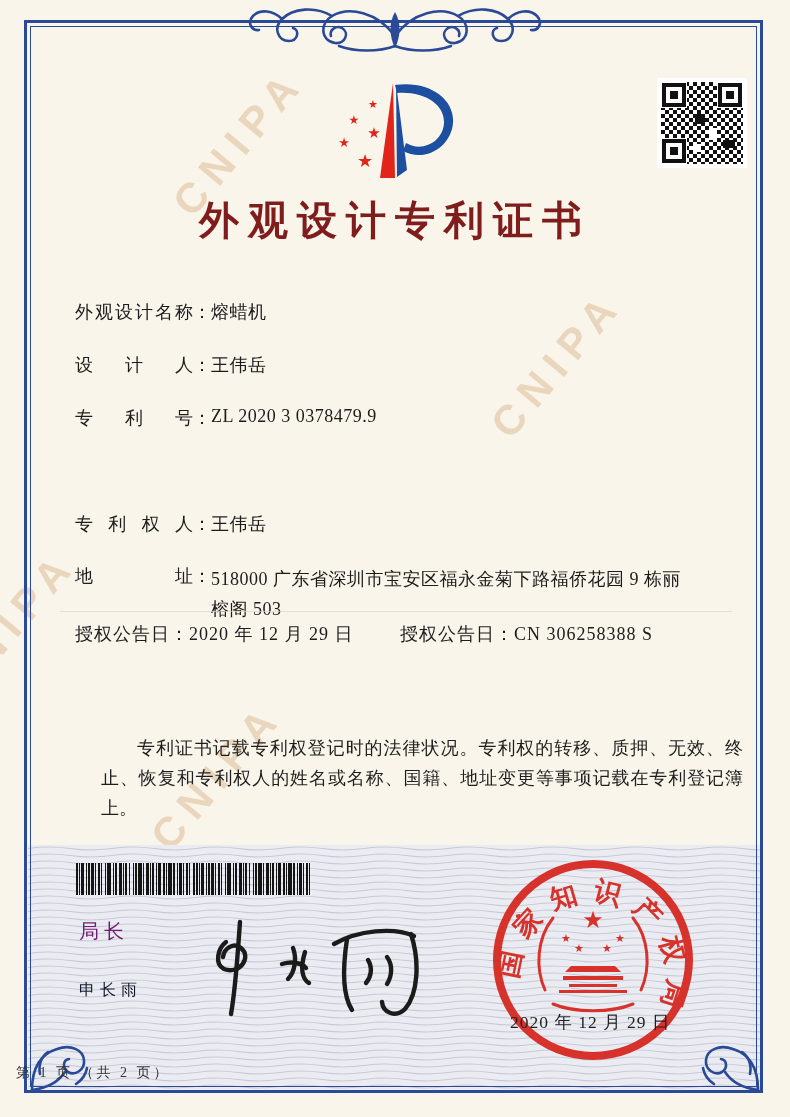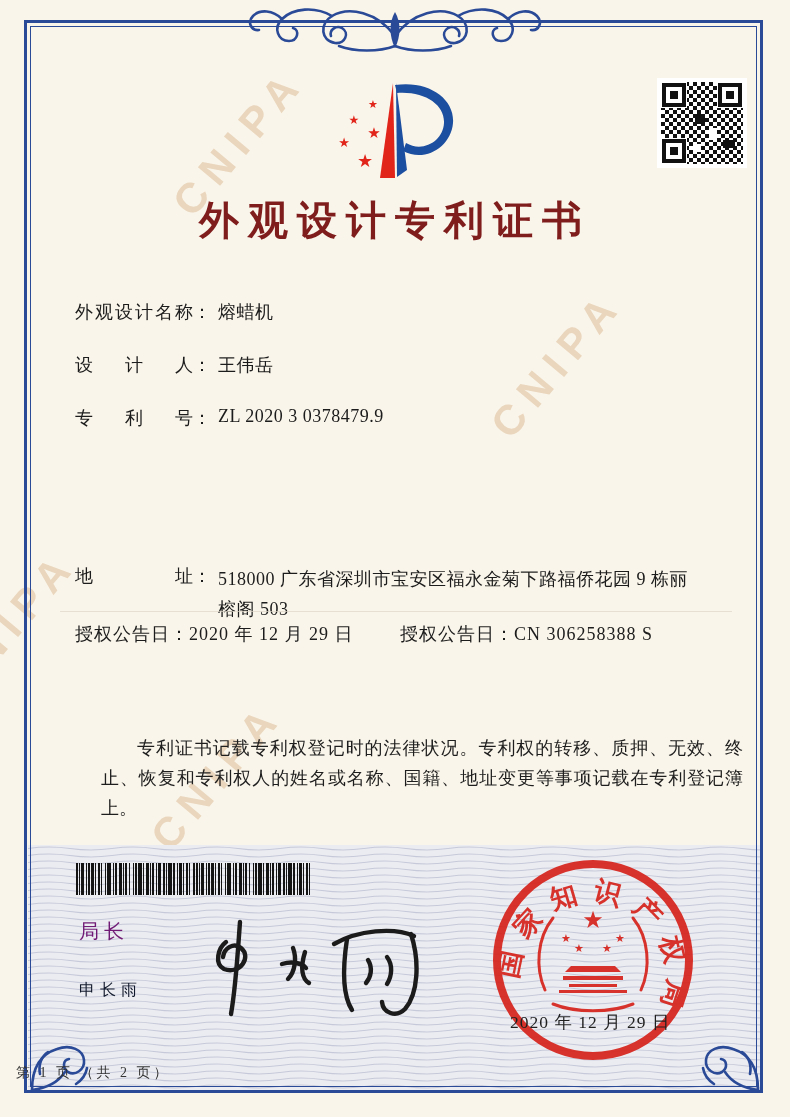--- a/index.html
+++ b/index.html
@@ -22,21 +22,21 @@
   
   .certno{position:absolute;left:75px;top:76px;font-size:18px;letter-spacing:3px;color:#2b2b2b;}
   .logo{position:absolute;left:328px;top:82px;width:134px;height:108px;}
   .qr{position:absolute;left:657px;top:78px;width:90px;height:90px;}
   .title{position:absolute;left:0;top:193px;width:100%;text-align:center;
     font-size:40px;font-weight:bold;letter-spacing:9px;color:#7f1d1d;}
   
   .frow{position:absolute;left:75px;font-size:18px;white-space:nowrap;color:#1c1c1c;}
   .flabel{display:inline-block;width:118px;text-align:justify;text-align-last:justify;vertical-align:top;}
   .fcolon{display:inline-block;vertical-align:top;}
-  .fvalue{display:inline-block;margin-left:7px;vertical-align:top;letter-spacing:.5px;}
+  .fvalue{display:inline-block;vertical-align:top;letter-spacing:.5px;}
   .fvalue.wrap{white-space:normal;width:486px;line-height:30px;}
   .sep{position:absolute;left:60px;top:611px;width:672px;height:1px;background:#ddd6c8;opacity:.7;}
   .grant-left{position:absolute;left:75px;top:622px;font-size:18px;letter-spacing:1px;color:#1c1c1c;}
   .grant-right{position:absolute;left:400px;top:622px;font-size:18px;letter-spacing:1px;color:#1c1c1c;}
   
   .para{position:absolute;left:75px;width:642px;font-size:18px;line-height:30px;
     text-align:justify;text-indent:2em;color:#1e1e1e;}
   .p1{top:658px;} .p2{top:733px;margin-left:26px;}
   
   .barcode{position:absolute;left:75px;top:863px;width:236px;height:32px;}
@@ -155,20 +155,23 @@
 
   <div class="frow" style="top:300px;">
     <span class="flabel">外观设计名称</span><span class="fcolon">：</span><span class="fvalue">熔蜡机</span>
   </div>
   <div class="frow" style="top:353px;">
     <span class="flabel">设计人</span><span class="fcolon">：</span><span class="fvalue">王伟岳</span>
   </div>
   <div class="frow" style="top:406px;">
     <span class="flabel">专利号</span><span class="fcolon">：</span><span class="fvalue">ZL 2020 3 0378479.9</span>
   </div>
+  <div class="frow" style="top:512px;">
+    <span class="flabel">专利权人</span><span class="fcolon">：</span><span class="fvalue">王伟岳</span>
+  </div>
   <div class="frow" style="top:564px;">
     <span class="flabel">地址</span><span class="fcolon">：</span><span class="fvalue wrap">518000 广东省深圳市宝安区福永金菊下路福侨花园 9 栋丽榕阁 503</span>
   </div>
 
   <div class="sep"></div>
 
   <div class="grant-left">
     <span>授权公告日</span><span>：</span><span>2020 年 12 月 29 日</span>
   </div>
   <div class="grant-right">

